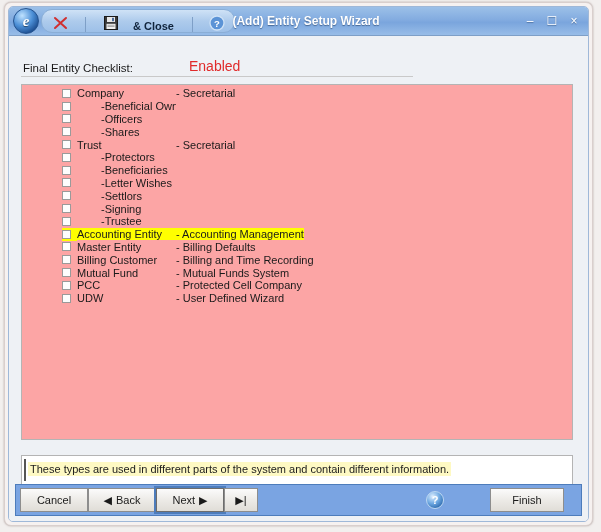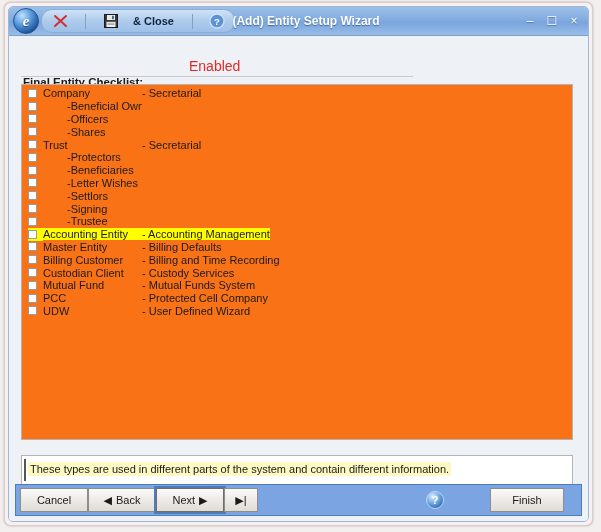--- a/index.html
+++ b/index.html
@@ -64,21 +64,21 @@
     font-style: italic;
     font-size: 15px;
     font-weight: bold;
     text-shadow: 0 1px 1px rgba(0,0,0,0.5);
     flex: none;
   }
   .toolbar-pill {
     margin-left: 2px;
     height: 22px;
     display: flex;
-    align-items: center;
+    align-items: flex-end;
     gap: 12px;
     padding: 0 7px 0 9px;
     border: 1px solid #8aaed6;
     border-radius: 11px;
     background: linear-gradient(to bottom, #cfe2f6 0%, #aecbec 50%, #9dc0e8 100%);
     flex: none;
   }
   .tb-icon {
     width: 19px;
     height: 18px;
@@ -142,44 +142,45 @@
     position: absolute;
     left: 12px;
     top: 22px;
     width: 392px;
     height: 18px;
     border-bottom: 1px solid #c9c9c9;
   }
   .section-title {
     position: absolute;
     left: 2px;
-    top: 18px;
+    top: 4px;
     font-size: 11.5px;
-    font-weight: bold;
+    font-weight: normal;
     color: #1a1a1a;
   }
   .section-status {
     position: absolute;
     left: 168px;
     top: 0;
     font-size: 14px;
     color: #e02a2a;
   }
 
   
   .list-panel {
     position: absolute;
     left: 12px;
     top: 48px;
     width: 552px;
     height: 356px;
-    background: #f97316;
+    background: #fca5a5;
     border: 1px solid #b4b4b4;
     box-sizing: border-box;
     overflow: hidden;
+    padding-left: 34px;
   }
   .list-inner { padding: 2px 0 0 0; }
 
   .row {
     position: relative;
     height: 12.8px;
     display: flex;
     align-items: center;
     padding-left: 6px;
     font-size: 11px;
@@ -445,27 +446,20 @@
               <div class="cb-wrap">
                 <div class="cb"></div>
               </div>
               <div class="row-name">Billing Customer</div>
               <div class="row-desc">- Billing and Time Recording</div>
             </div>
             <div class="row">
               <div class="cb-wrap">
                 <div class="cb"></div>
               </div>
-              <div class="row-name">Custodian Client</div>
-              <div class="row-desc">- Custody Services</div>
-            </div>
-            <div class="row">
-              <div class="cb-wrap">
-                <div class="cb"></div>
-              </div>
               <div class="row-name">Mutual Fund</div>
               <div class="row-desc">- Mutual Funds System</div>
             </div>
             <div class="row">
               <div class="cb-wrap">
                 <div class="cb"></div>
               </div>
               <div class="row-name">PCC</div>
               <div class="row-desc">- Protected Cell Company</div>
             </div>

